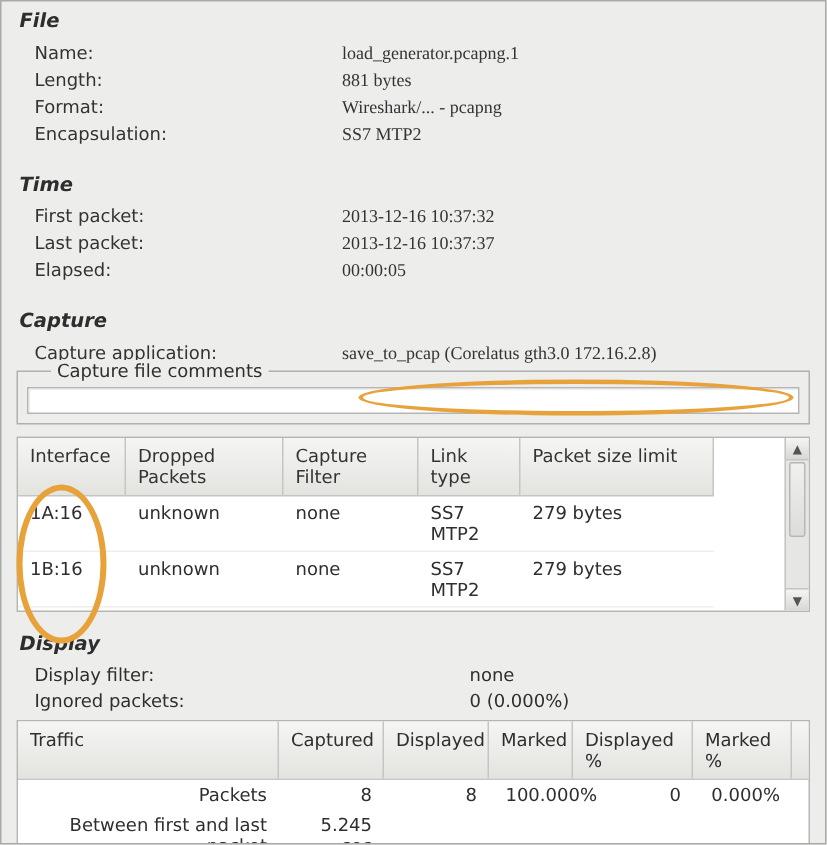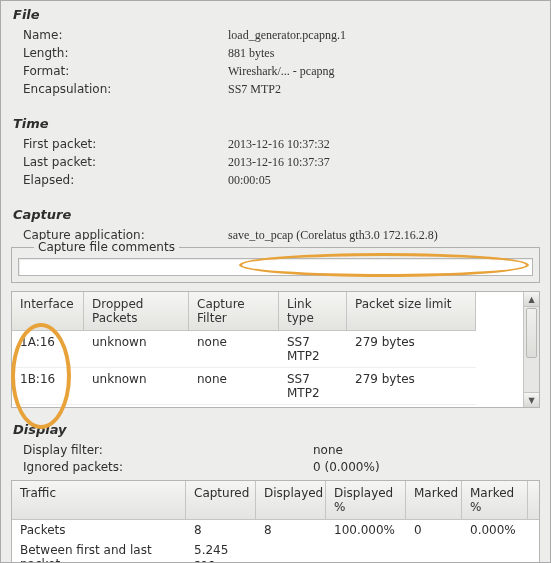--- a/index.html
+++ b/index.html
@@ -136,21 +136,21 @@
   .traffic-header {
     display: flex;
     background: linear-gradient(#f5f5f3, #e3e3e0);
     border-bottom: 1px solid #c5c5c3;
   }
   .traffic-header .th {
     padding: 5px 8px;
     border-right: 1px solid #c5c5c3;
     font-size: 12px;
   }
-  .traffic-row { display:flex; }
+  .traffic-row { display:flex;text-align:right; }
   .traffic-row .td { padding: 3px 8px; font-size:12px; }
   .t-name { width: 174px; }
   .t-cap { width: 70px; }
   .t-dis { width: 70px; }
   .t-dpc { width: 80px; }
   .t-mk { width: 56px; }
   .t-mp { width: 66px; }
 
   
   .hl-ellipse {
@@ -261,22 +261,22 @@
       <div class="dl">Ignored packets:</div>
     <div>0 (0.000%)</div>
     </div>
 </div>
 
 <div class="traffic-wrap">
   <div class="traffic-header">
     <div class="th t-name">Traffic</div>
     <div class="th t-cap">Captured</div>
     <div class="th t-dis">Displayed</div>
+    <div class="th t-mk">Marked</div>
     <div class="th t-dpc">Displayed %</div>
-    <div class="th t-mk">Marked</div>
     <div class="th t-mp">Marked %</div>
   </div>
   <div>
     <div class="traffic-row">
       <div class="td t-name">Packets</div>
       <div class="td t-cap">8</div>
       <div class="td t-dis">8</div>
       <div class="td t-dpc">100.000%</div>
       <div class="td t-mk">0</div>
       <div class="td t-mp">0.000%</div>

